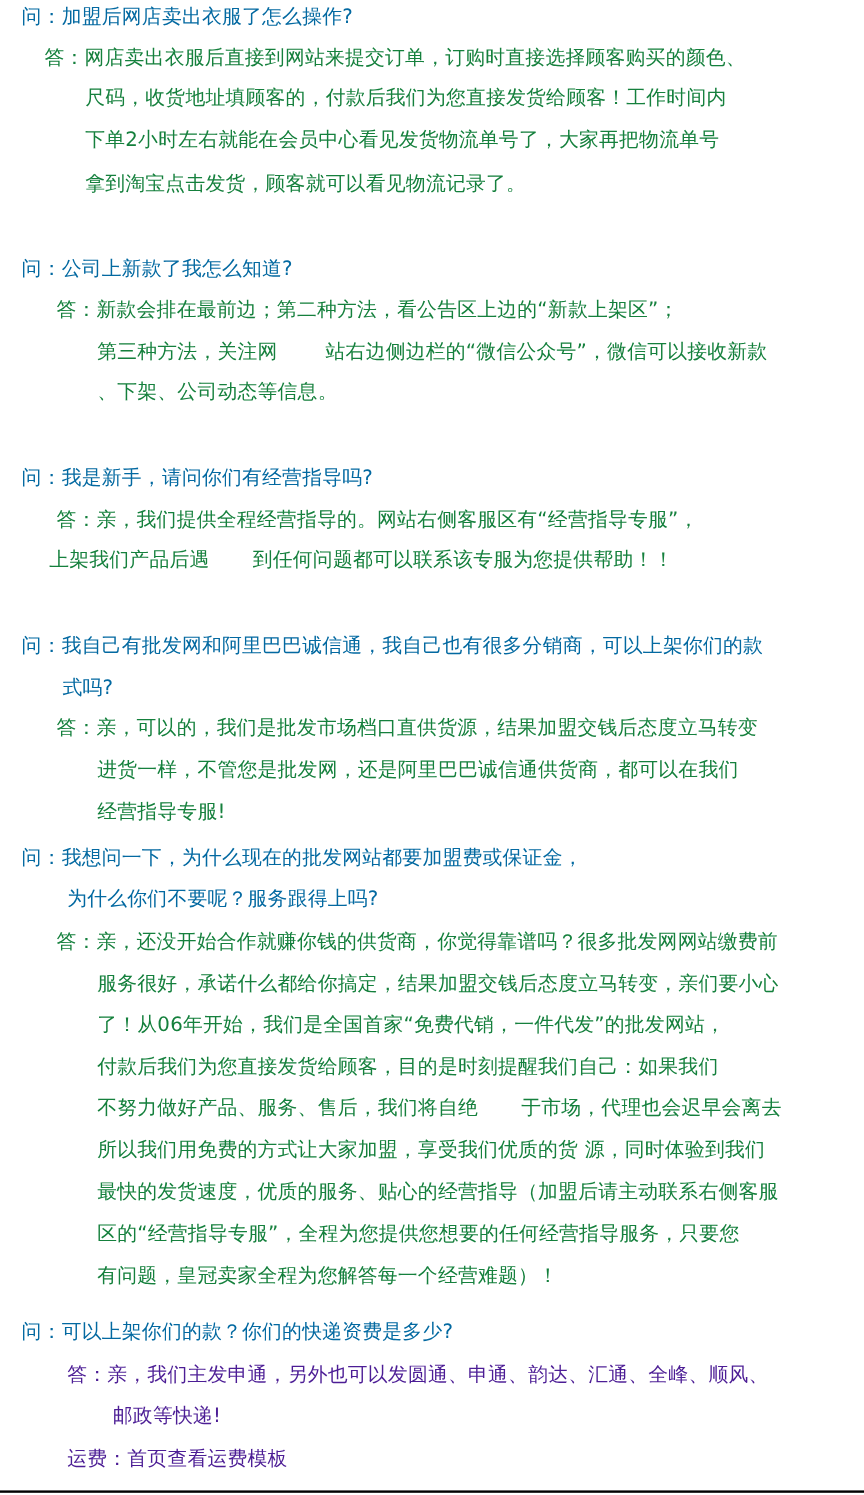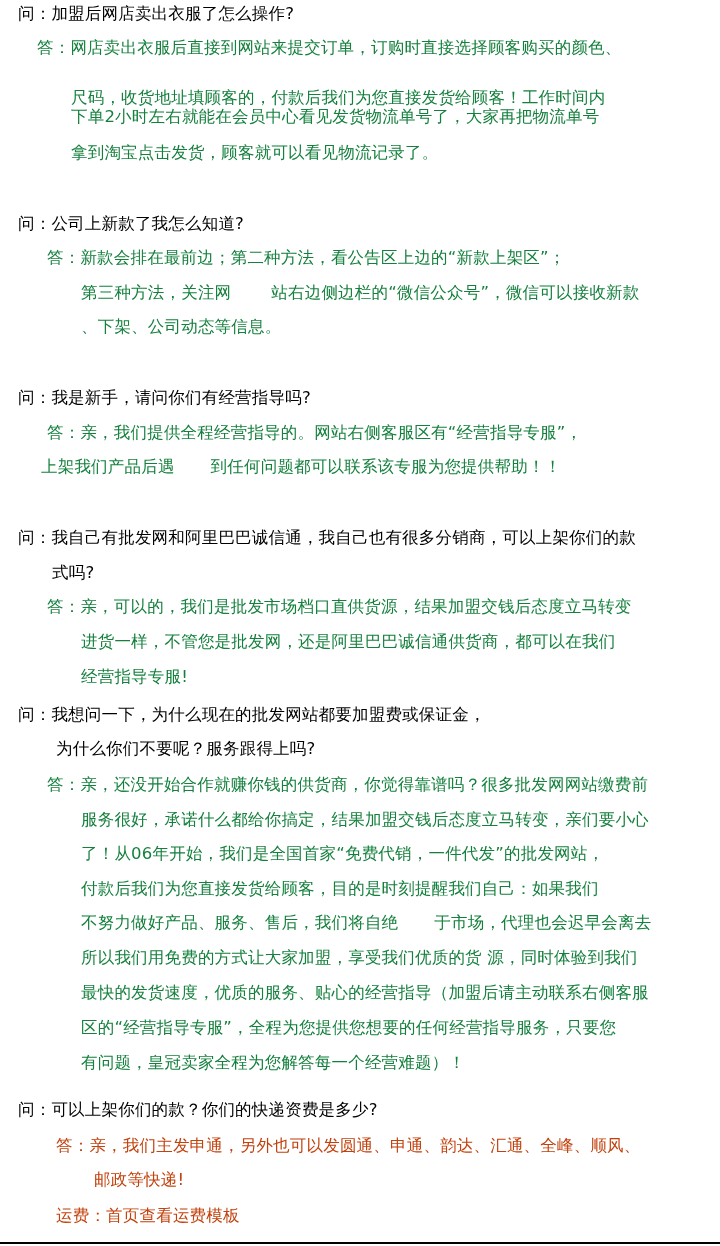--- a/index.html
+++ b/index.html
@@ -1,30 +1,30 @@
 <!DOCTYPE html>
 <html><head>
 <meta charset="utf-8">
 <style>
   html, body { margin: 0; padding: 0; background: #ffffff; }
   body { width: 720px; height: 1246px; position: relative; overflow: hidden;
          font-family: "DejaVu Sans", "Liberation Sans", sans-serif; font-size: 16.5px; }
   .line { position: absolute; white-space: nowrap; line-height: 22px; height: 22px; letter-spacing: 0.2px; }
-  .q { color: #000000; }
+  .q { color: #0369a1; }
   .a { color: #15803d; }
-  .b { color: #c2410c; }
+  .b { color: #4c1d95; }
   .gap { display: inline-block; }
   .bottom-rule { position: absolute; left: 0; top: 1242px; width: 720px; height: 2px; background: #000; }
 </style>
 </head>
 <body>
 
 <div class="line q" style="left:18px; top:3px;">问：加盟后网店卖出衣服了怎么操作?</div>
 <div class="line a" style="left:37px; top:37px;">答：网店卖出衣服后直接到网站来提交订单，订购时直接选择顾客购买的颜色、</div>
-<div class="line a" style="left:71px; top:71px;margin-top:16px;">尺码，收货地址填顾客的，付款后我们为您直接发货给顾客！工作时间内</div>
+<div class="line a" style="left:71px; top:71px;">尺码，收货地址填顾客的，付款后我们为您直接发货给顾客！工作时间内</div>
 <div class="line a" style="left:71px; top:106px;">下单2小时左右就能在会员中心看见发货物流单号了，大家再把物流单号</div>
 <div class="line a" style="left:71px; top:142px;">拿到淘宝点击发货，顾客就可以看见物流记录了。</div>
 
 <div class="line q" style="left:18px; top:213px;">问：公司上新款了我怎么知道?</div>
 <div class="line a" style="left:47px; top:247px;">答：新款会排在最前边；第二种方法，看公告区上边的“新款上架区”；</div>
 <div class="line a" style="left:81px; top:282px;">
   <span>第三种方法，关注网</span><span class="gap" style="width:40px;"></span><span>站右边侧边栏的“微信公众号”，微信可以接收新款</span>
 </div>
 <div class="line a" style="left:81px; top:316px;">、下架、公司动态等信息。</div>
 

